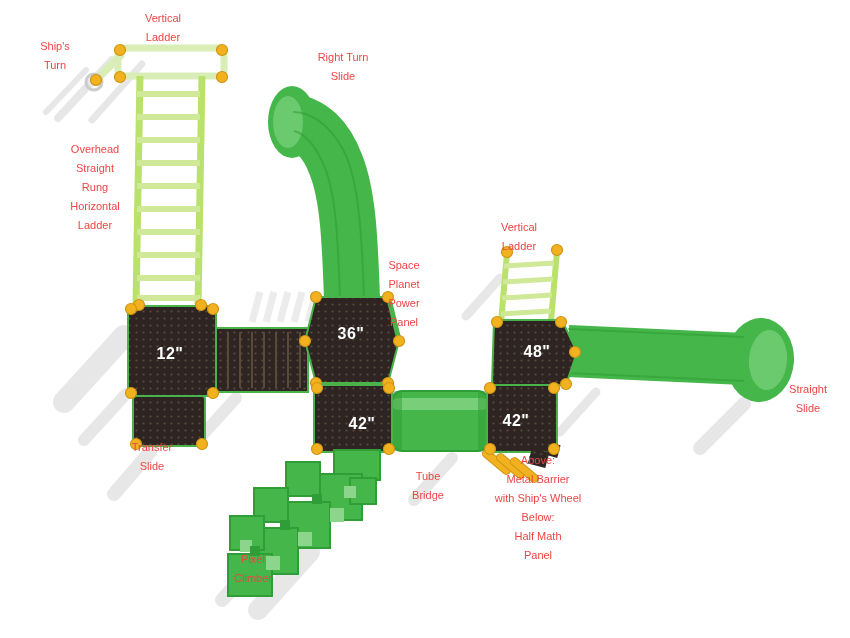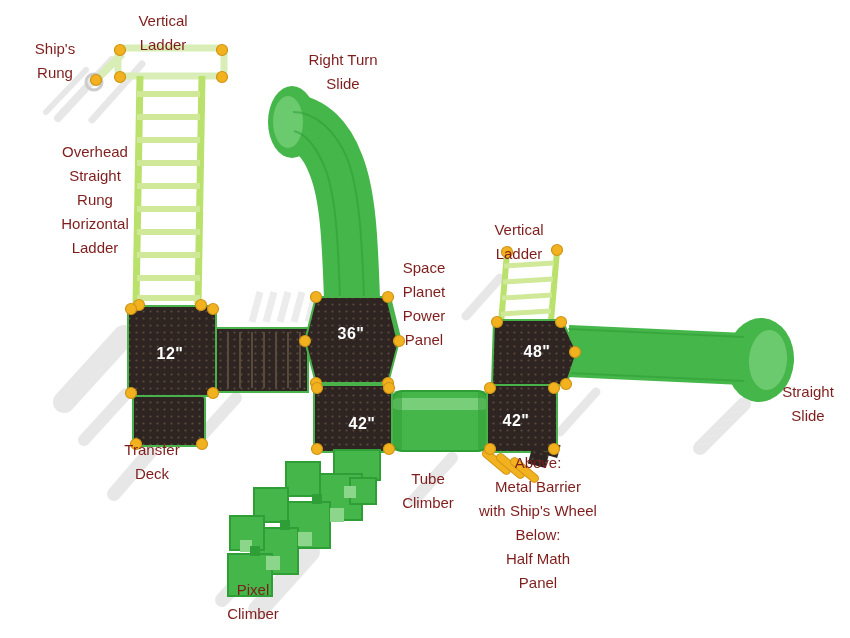--- a/index.html
+++ b/index.html
@@ -3,21 +3,21 @@
 <meta charset="utf-8">
 <style>
   html,body{margin:0;padding:0;background:#ffffff;}
   #stage{
     position:relative;width:850px;height:638px;background:#ffffff;overflow:hidden;
     font-family:"Liberation Sans", sans-serif;
   }
   #stage svg{position:absolute;left:0;top:0;}
   .label{
     position:absolute;transform:translateX(-50%);
-    text-align:center;font-size:15px;line-height:24px;color:#7f1d1d;
+    text-align:center;font-size:11px;line-height:19px;color:#ef4444;
     white-space:pre-line;
   }
   .deck-size{
     position:absolute;transform:translate(-50%,-50%);
     color:#ffffff;font-weight:bold;font-size:16px;letter-spacing:.5px;
   }
 </style>
 </head>
 <body>
 
@@ -223,47 +223,47 @@
     <circle cx="575" cy="352" r="5.5"></circle>
         <circle cx="566" cy="384" r="5.5"></circle>
     <circle cx="507" cy="252" r="5.5"></circle>
         <circle cx="557" cy="250" r="5.5"></circle>
   </g>
 </svg>
 
 <div class="label" style="left:163px;top:9px">Vertical
 Ladder</div>
 <div class="label" style="left:55px;top:37px">Ship's
-Rung</div>
+Turn</div>
 <div class="label" style="left:343px;top:48px">Right Turn
 Slide</div>
 <div class="label" style="left:95px;top:140px">Overhead
 Straight
 Rung
 Horizontal
 Ladder</div>
 <div class="label" style="left:519px;top:218px">Vertical
 Ladder</div>
-<div class="label" style="left:424px;top:256px">Space
+<div class="label" style="left:404px;top:256px">Space
 Planet
 Power
 Panel</div>
 <div class="label" style="left:808px;top:380px">Straight
 Slide</div>
 <div class="label" style="left:152px;top:438px">Transfer
-Deck</div>
+Slide</div>
 <div class="label" style="left:428px;top:467px">Tube
-Climber</div>
+Bridge</div>
 <div class="label" style="left:538px;top:451px">Above:
 Metal Barrier
 with Ship's Wheel
 Below:
 Half Math
 Panel</div>
-<div class="label" style="left:253px;top:578px">Pixel
+<div class="label" style="left:253px;top:550px">Pixel
 Climber</div>
 
 <div class="deck-size" style="left:170px;top:354px">12"</div>
 <div class="deck-size" style="left:351px;top:334px">36"</div>
 <div class="deck-size" style="left:362px;top:424px">42"</div>
 <div class="deck-size" style="left:516px;top:421px">42"</div>
 <div class="deck-size" style="left:537px;top:352px">48"</div>
 
 </div>
 

